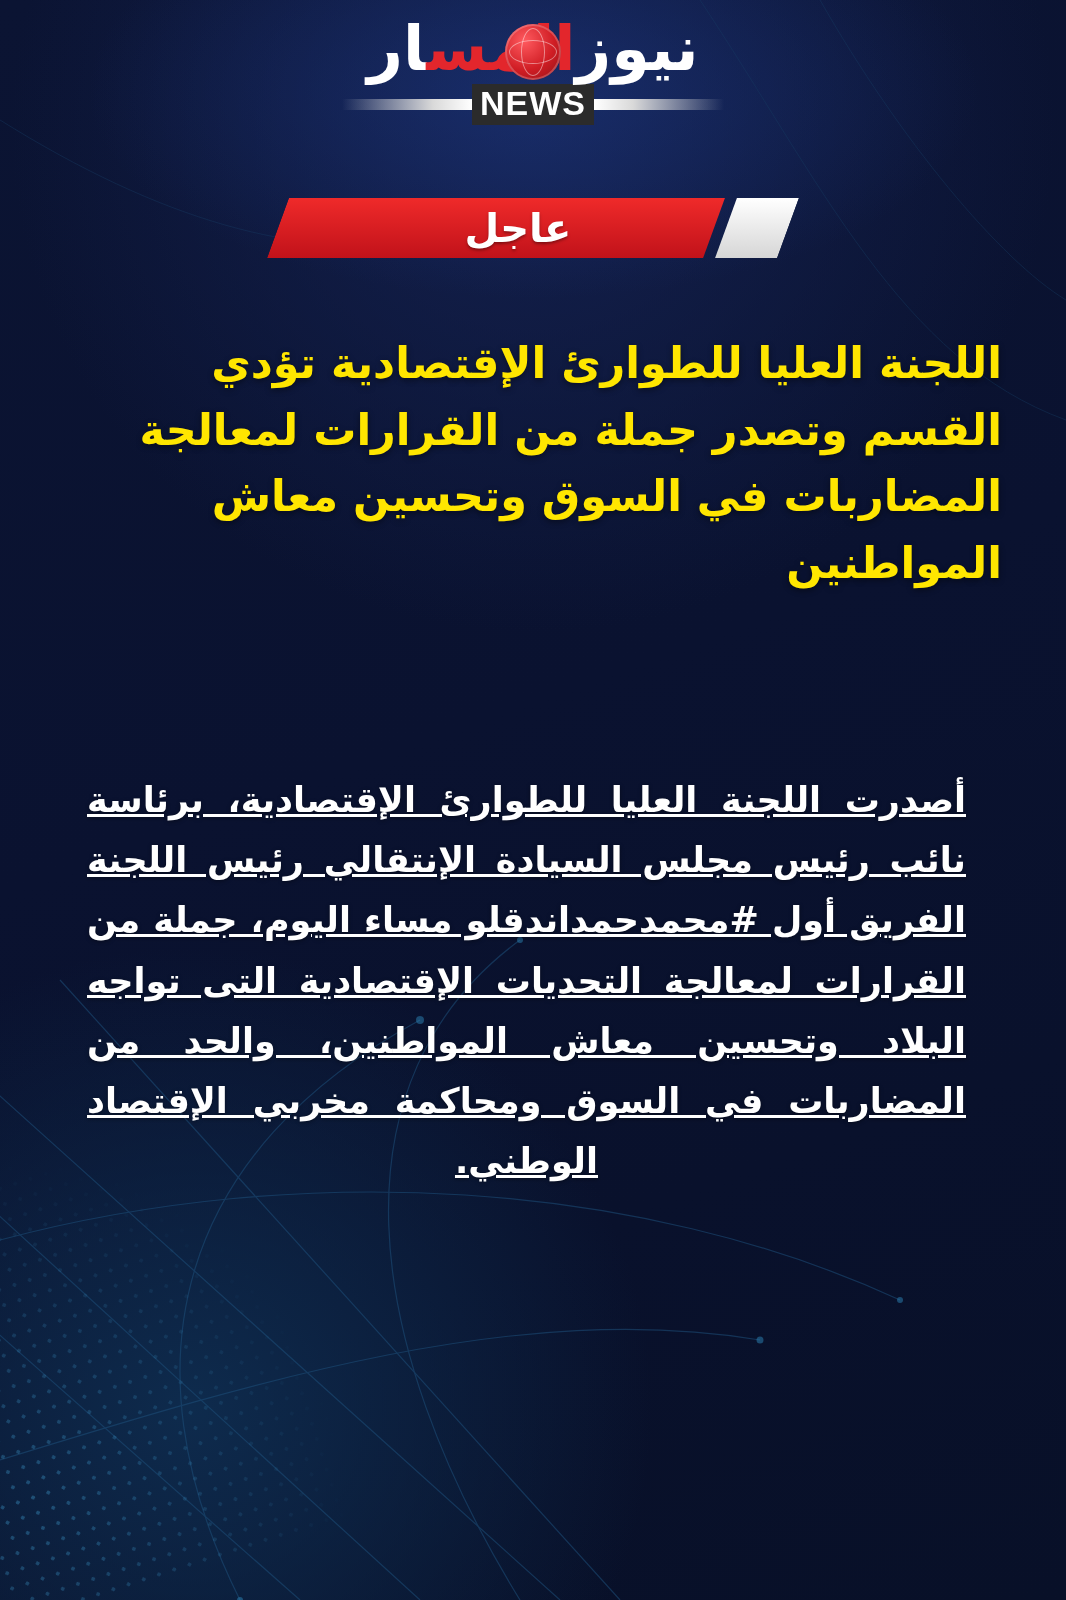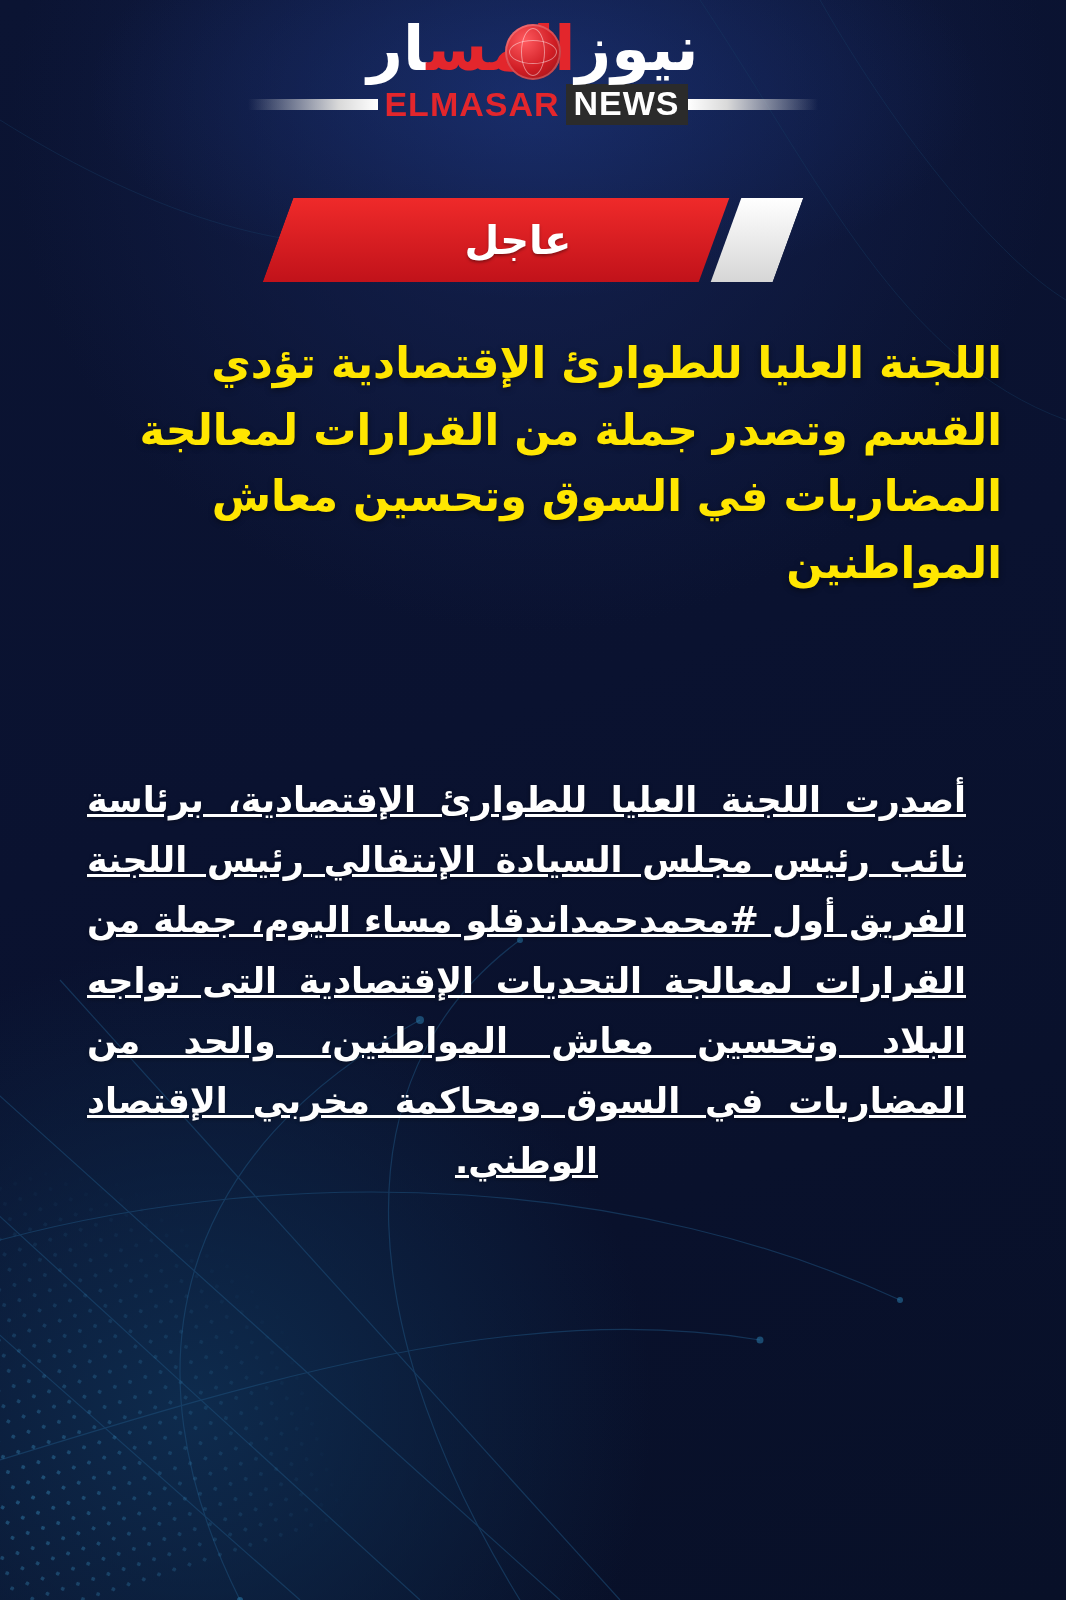--- a/index.html
+++ b/index.html
@@ -141,21 +141,21 @@
     font-family: "Liberation Sans", sans-serif;
   }
 
   
   .banner {
     position: absolute;
     top: 198px;
     left: 50%;
     transform: translateX(-50%);
     width: 510px;
-    height: 84px;
+    height: 60px;
   }
   .banner-skew {
     position: absolute;
     inset: 0;
     transform: skewX(-20deg);
     overflow: hidden;
     display: flex;
   }
   .banner-white {
     width: 62px;
@@ -244,21 +244,20 @@
     <div class="dot-grid"></div>
   </div>
 
   <div class="logo-wrap">
     <div class="logo-arabic">
       <span>نيوز</span><span class="red">المس</span><span>ار</span>
       <span class="globe"></span>
     </div>
     <div class="logo-latin-row">
       <span class="bar-left"></span>
-      <span class="logo-elmasar">ELMASAR</span>
       <span class="logo-news">NEWS</span>
       <span class="bar-right"></span>
     </div>
   </div>
 
   <div class="banner">
     <div class="banner-skew">
       <div class="banner-white"></div>
       <div class="banner-gap"></div>
       <div class="banner-red"></div>

